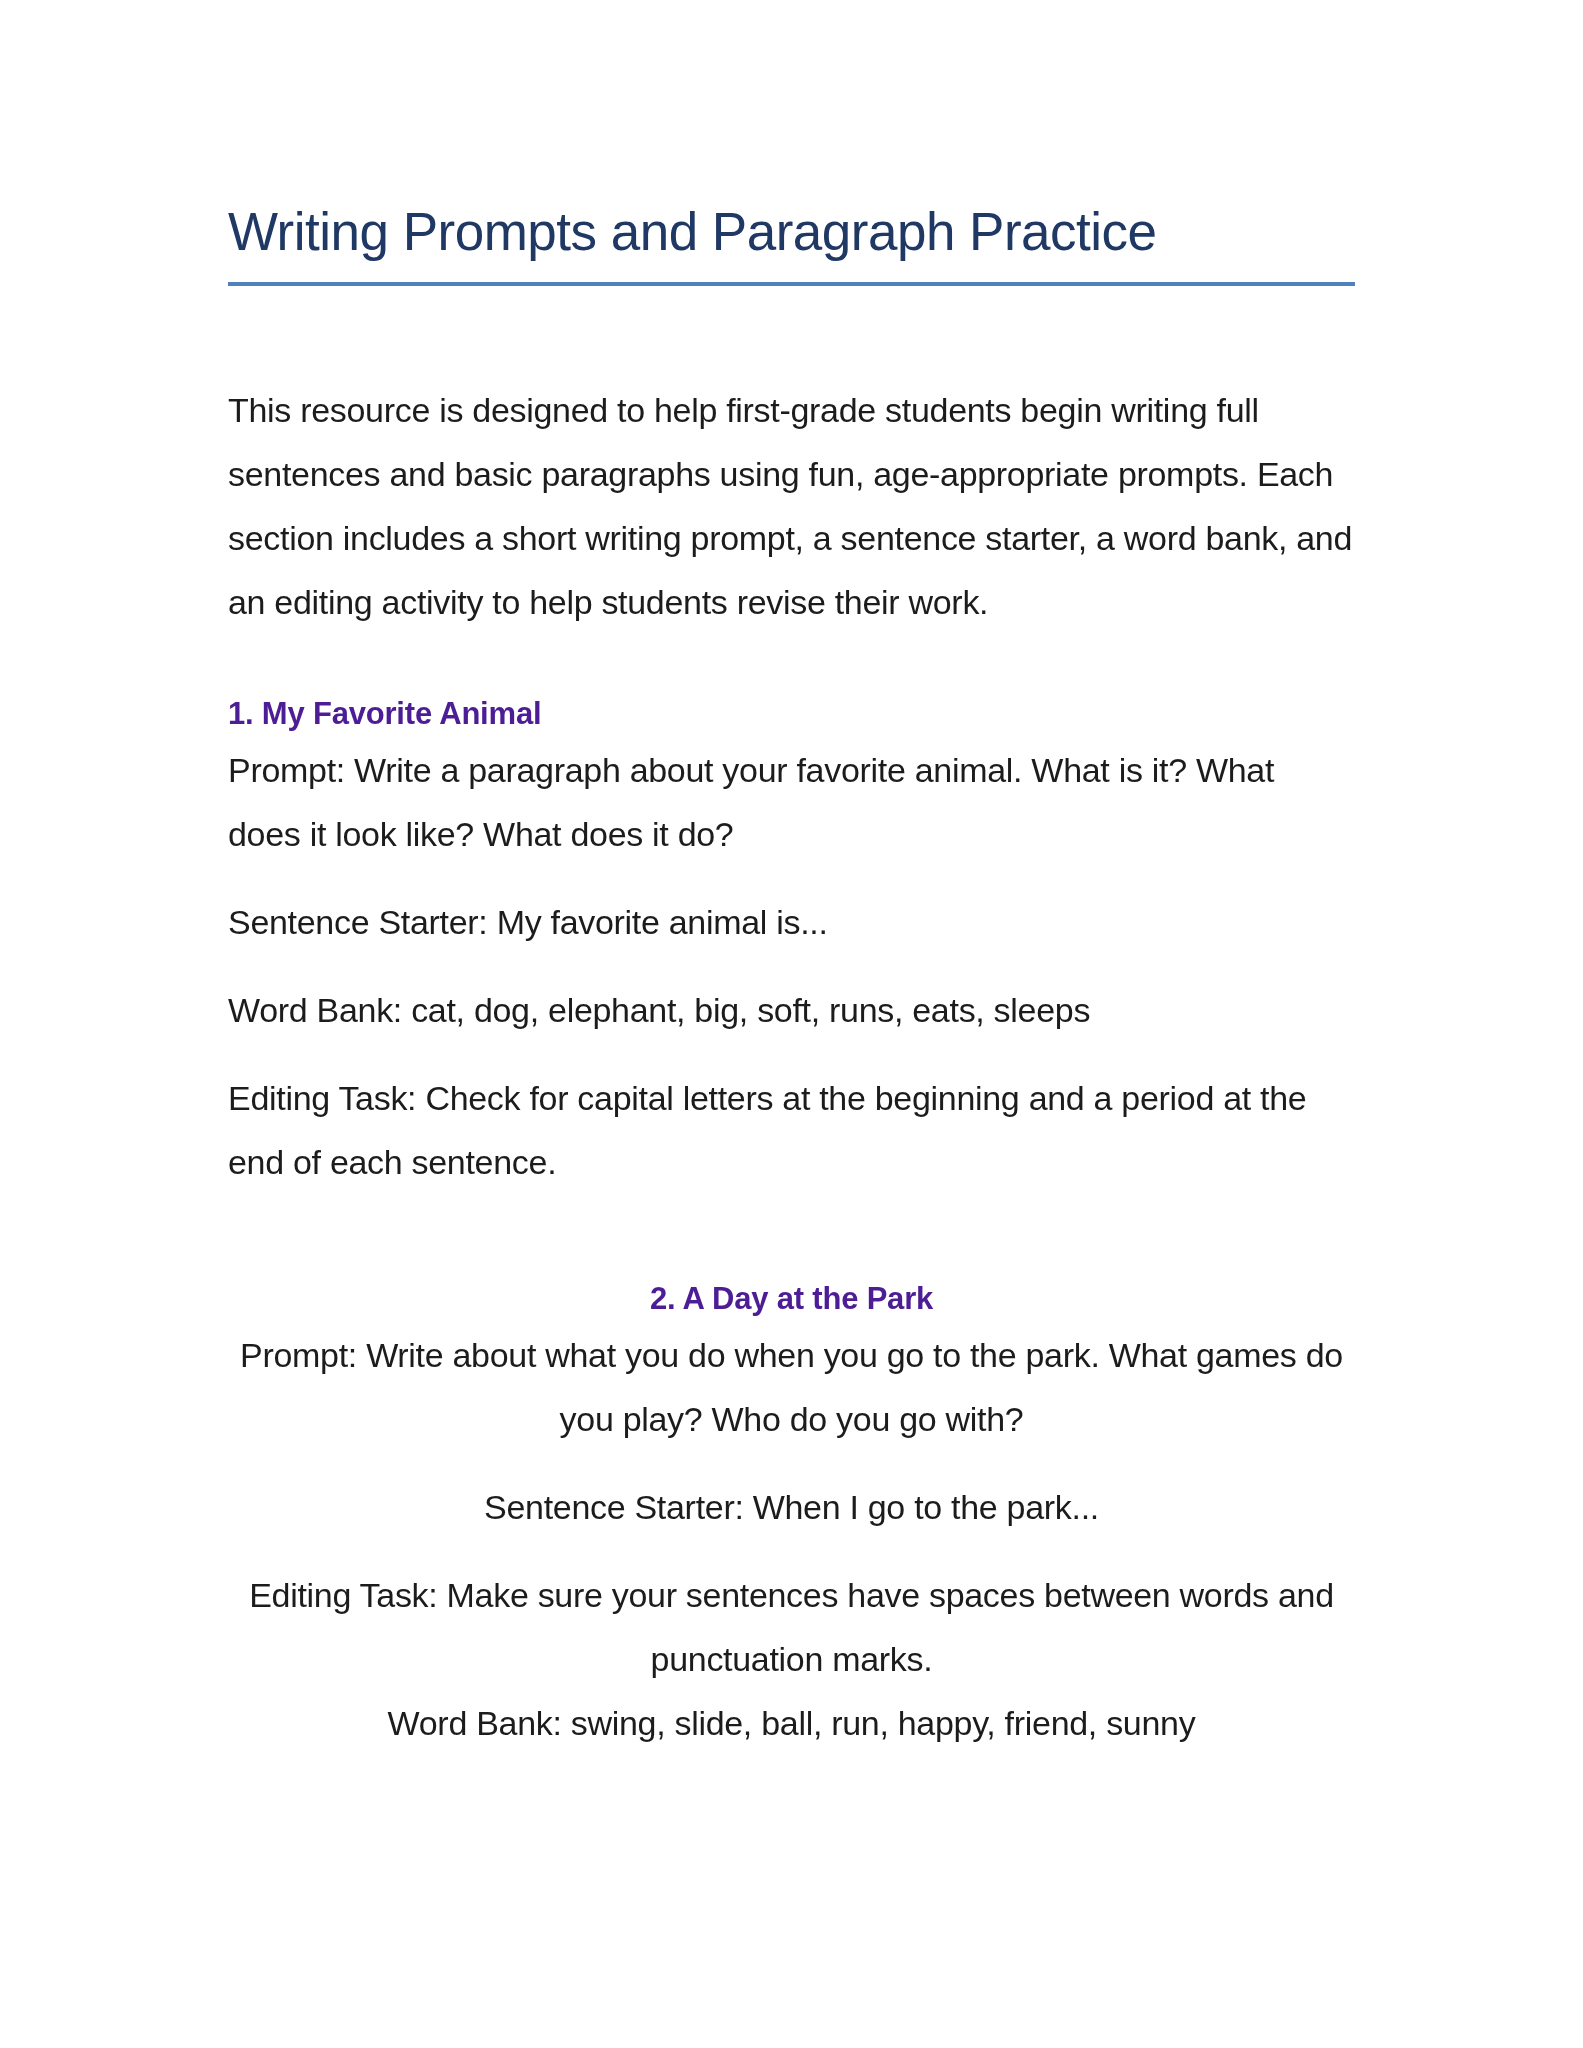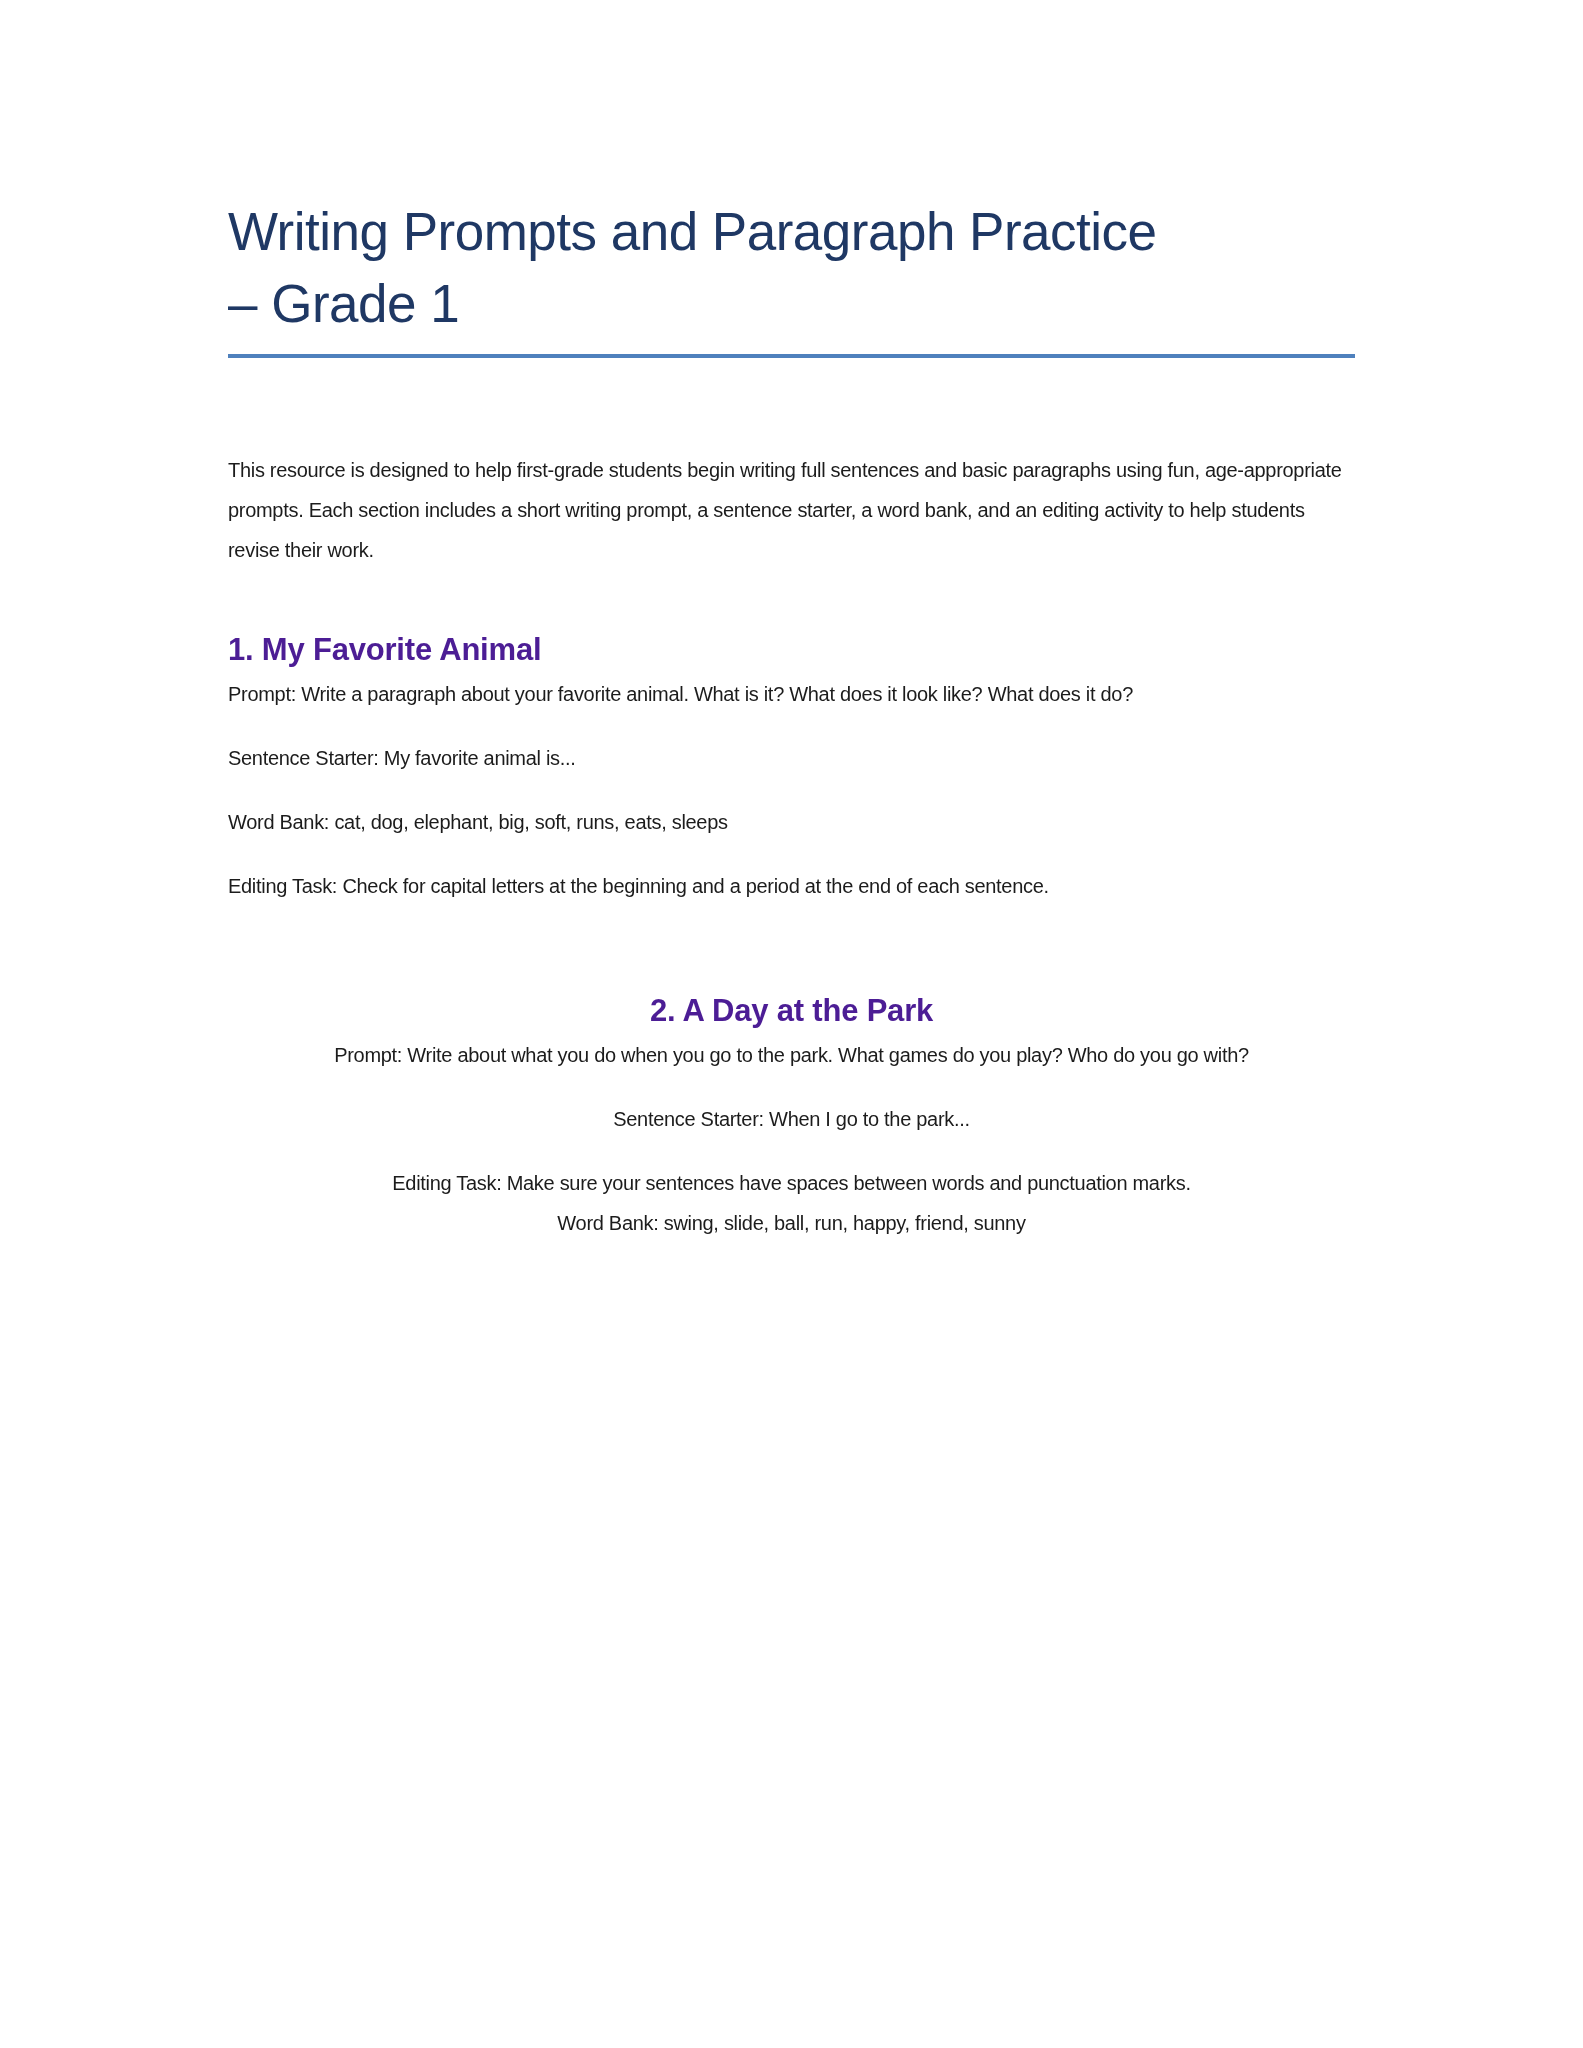--- a/index.html
+++ b/index.html
@@ -26,22 +26,22 @@
     color: #1f3864;
     letter-spacing: -0.5px;
     margin: 0;
   }
   .title-rule {
     border: none;
     border-top: 4px solid #4f81bd;
     margin: 14px 0 0 0;
   }
   .body-text {
-    font-size: 20px;
-    line-height: 40px;
+    font-size: 34px;
+    line-height: 64px;
     margin: 0;
   }
   .intro-1 {
     margin-top: 92px;
     margin-bottom: 40px;
   }
   .intro-2 {
     margin-bottom: 0;
   }
   .section {
@@ -66,21 +66,20 @@
     margin-bottom: 0;
   }
 </style>
 </head>
 <body>
 
 <div class="page">
 
   <h1 class="doc-title">
     <span style="display:block">Writing Prompts and Paragraph Practice</span>
-    <span style="display:block">– Grade 1</span>
   </h1>
 
   <hr class="title-rule">
 
   <p class="body-text intro-1">This resource is designed to help first-grade students begin writing full sentences and basic paragraphs using fun, age-appropriate prompts. Each section includes a short writing prompt, a sentence starter, a word bank, and an editing activity to help students revise their work.</p>
 
 
   <div class="section section-1">
     <h2 class="section-heading">1. My Favorite Animal</h2>
     <p class="body-text">Prompt: Write a paragraph about your favorite animal. What is it? What does it look like? What does it do?</p>

